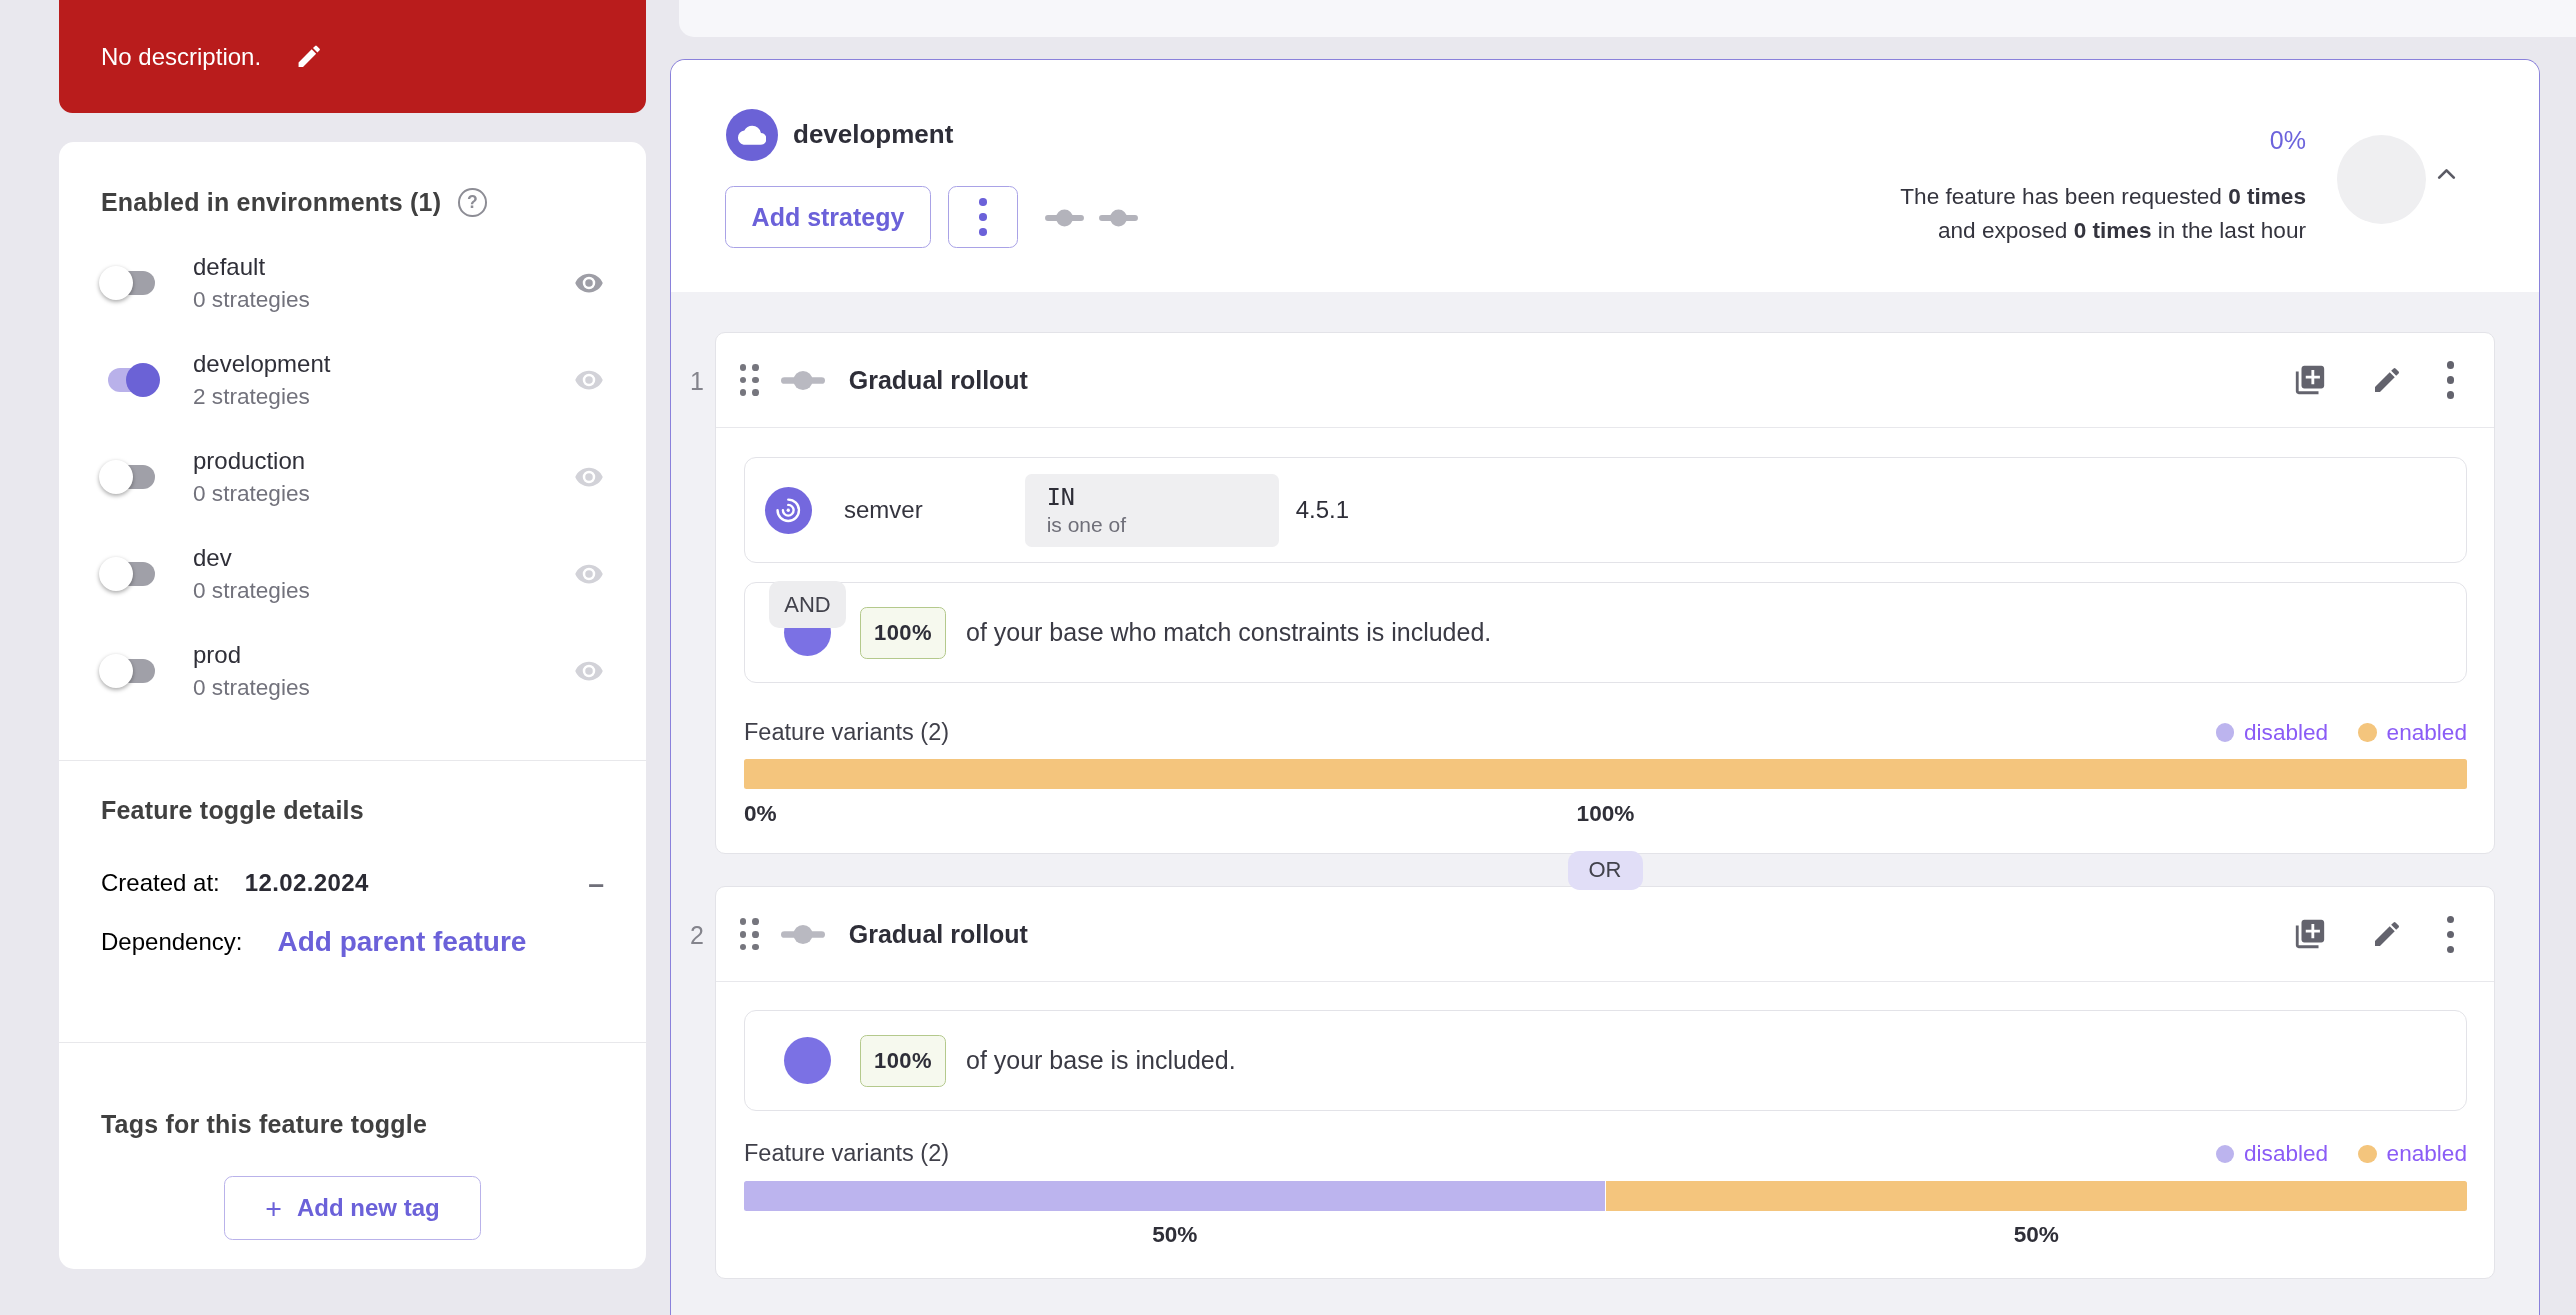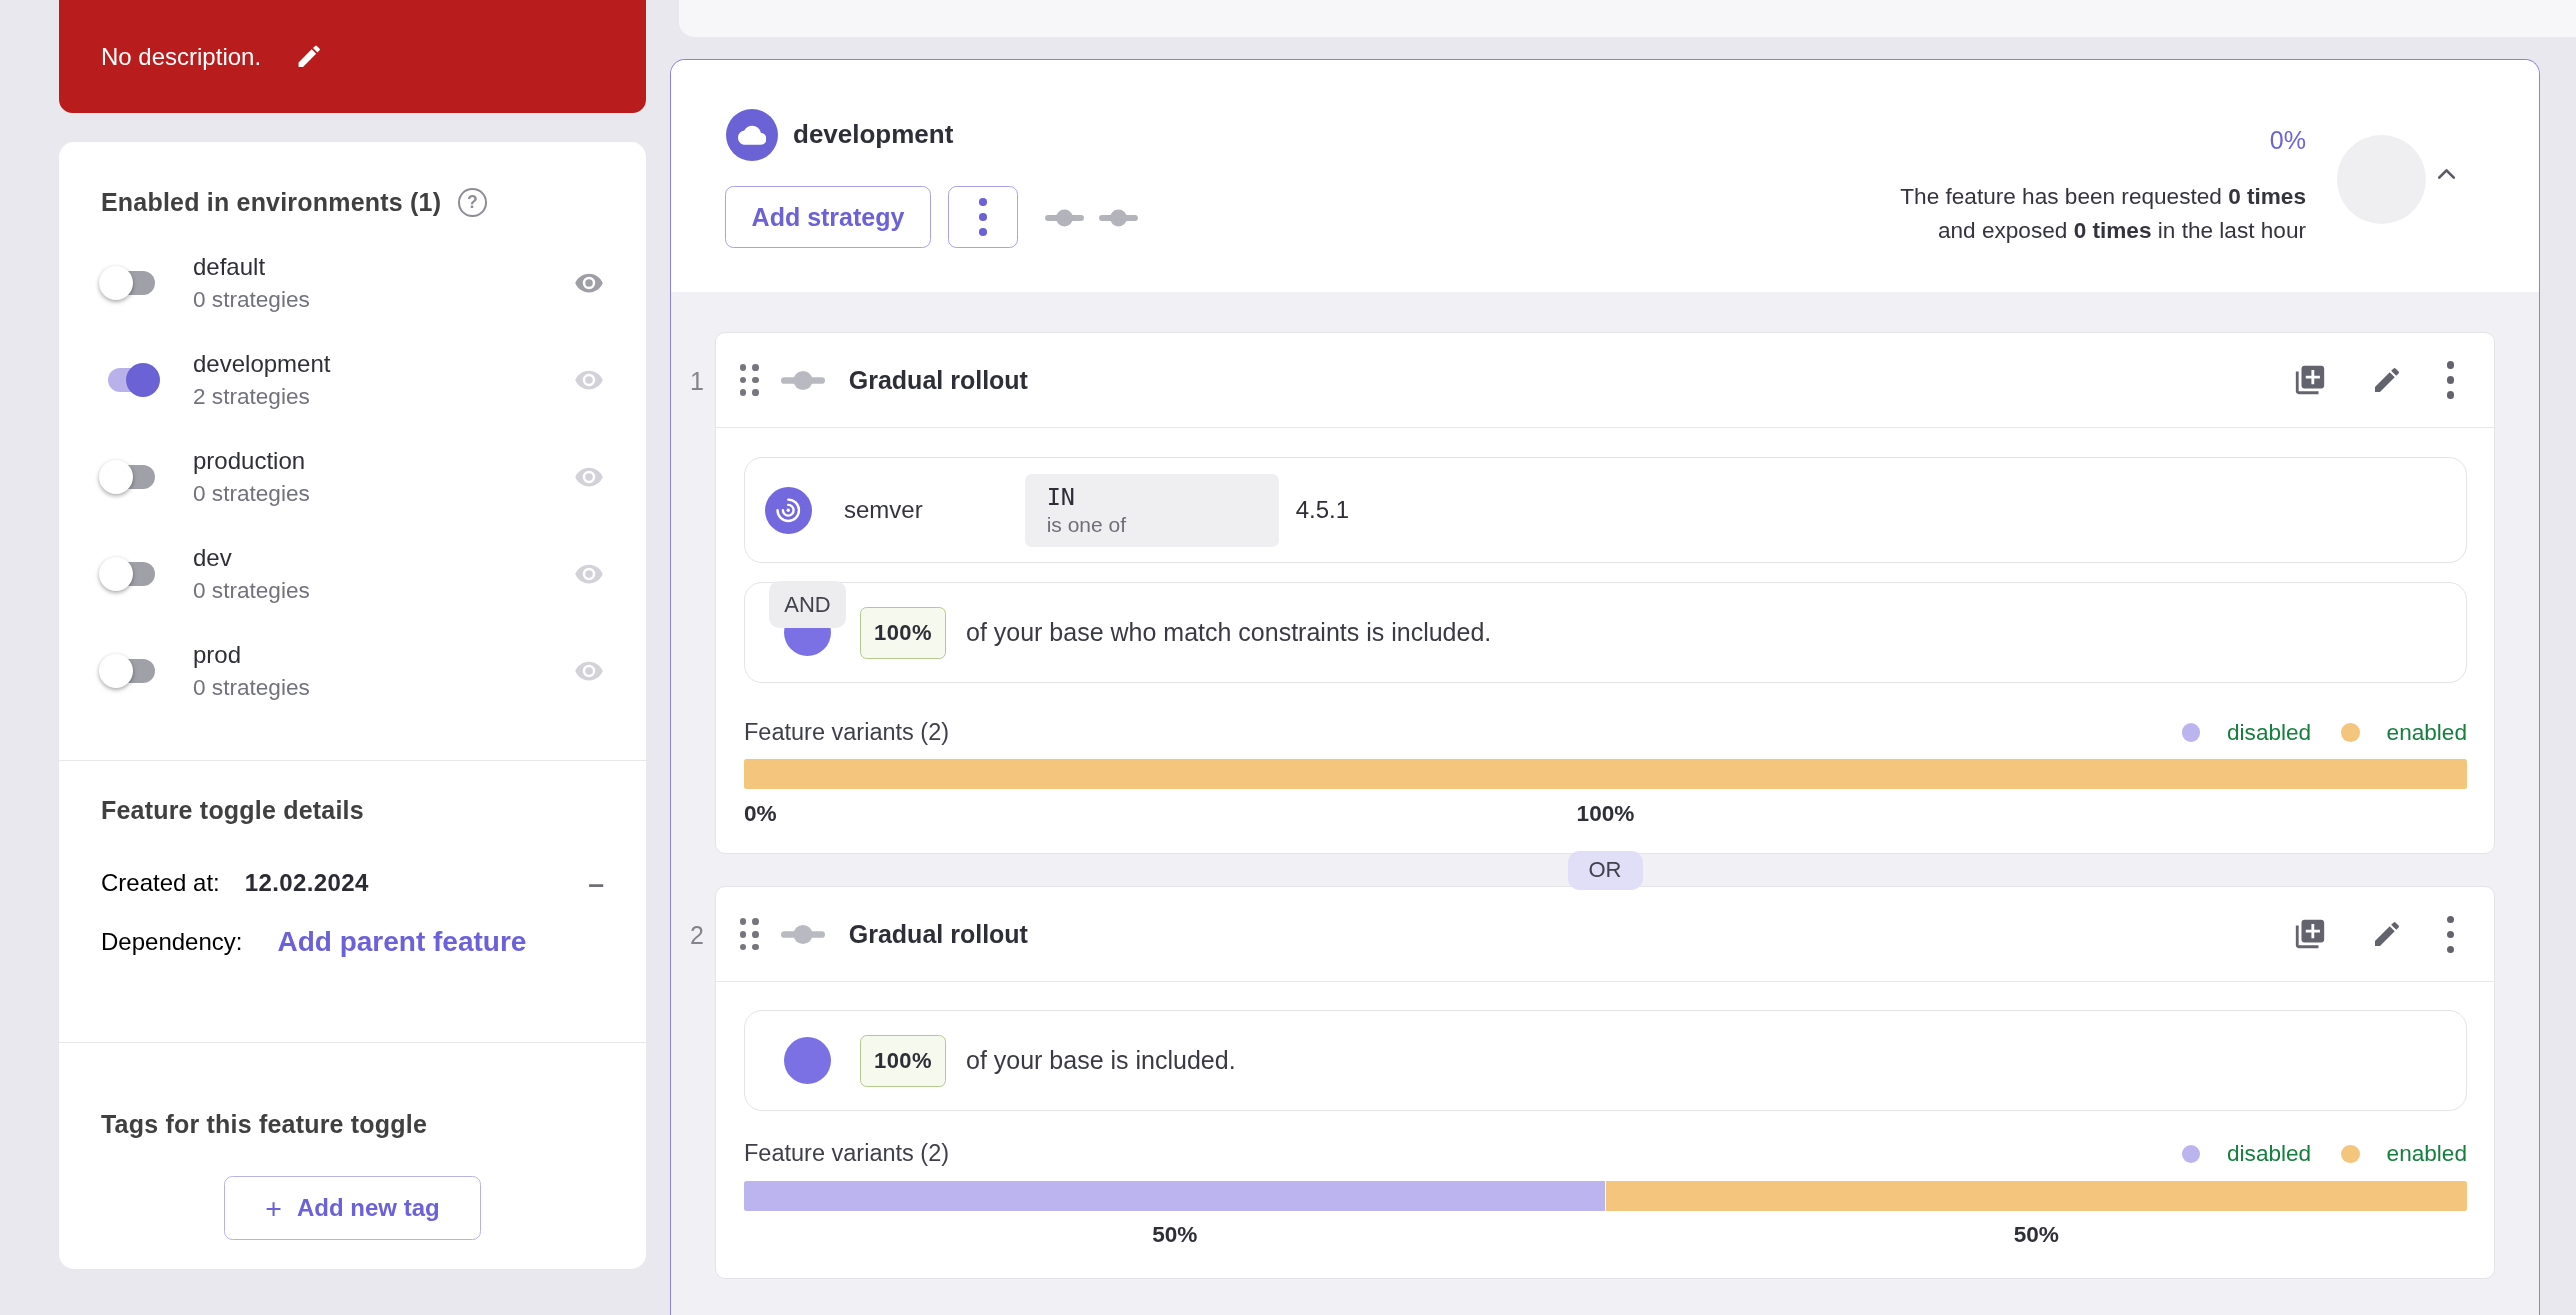--- a/index.html
+++ b/index.html
@@ -79,21 +79,21 @@
   .strategy-area{padding:40px 44px 0 44px;position:relative}
   .strategy-card{position:relative;background:#fff;border:0.8px solid #e3e3e8;border-radius:10px;box-sizing:border-box}
   .num{position:absolute;left:-26px;top:34px;font-size:25px;color:#84848c}
   .s-header{height:95px;display:flex;align-items:center;padding:0 40px 0 23.5px;border-bottom:0.8px solid #e8e8ec;box-sizing:border-box}
   .drag{display:grid;grid-template-columns:6.7px 6.7px;grid-gap:5.9px;cursor:grab}
   .drag i{width:6.7px;height:6.7px;border-radius:50%;background:#76767e}
   .rollout-glyph{margin-left:22px;color:#b9b9c1}
   .s-title{margin-left:24px;font-size:25px;font-weight:bold;color:#2e2e38}
   .s-actions{margin-left:auto;display:flex;align-items:center;gap:44px;color:#63636d}
   .card-body{position:relative;padding:0 27px 0 28px}
-  .cbox{border:0.8px solid #e3e3e8;border-radius:18px;display:flex;align-items:center;box-sizing:border-box;background:#fff}
+  .cbox{border:0.8px solid #e3e3e8;border-radius:12px;display:flex;align-items:center;box-sizing:border-box;background:#fff}
   .constraint-box{margin-top:29px;height:106px;padding:0 20px}
   .c-icon{width:47px;height:47px;border-radius:50%;background:#7468de;display:flex;align-items:center;justify-content:center;flex:0 0 auto}
   .c-name{margin-left:32px;font-size:24px;color:#34343e}
   .op-box{margin-left:102px;width:254px;height:73px;background:#efeff1;border-radius:6.7px;box-sizing:border-box;
     padding:8.4px 22px;display:flex;flex-direction:column;justify-content:center}
   .op-main{font-family:"DejaVu Sans Mono",monospace;font-size:23.5px;color:#2e2e38;line-height:28.5px}
   .op-sub{font-size:21px;color:#6f6f79;line-height:25px}
   .c-value{margin-left:17px;font-size:24px;color:#2e2e38}
   .and-chip{position:absolute;left:53px;top:124px;width:77px;height:47px;background:#ededef;border-radius:10px;
     display:flex;align-items:center;justify-content:center;font-size:22px;color:#42424c;z-index:2}
@@ -102,21 +102,21 @@
   .ro-box2{margin-top:28px}
   .ro-circle{width:47px;height:47px;border-radius:50%;background:#7b71e4;margin-left:19px;flex:0 0 auto}
   .pct-chip{margin-left:29px;height:52px;min-width:86px;background:#f6f9ee;border:1.7px solid #b4c98c;border-radius:6.7px;
     display:flex;align-items:center;justify-content:center;font-size:22px;font-weight:bold;color:#2e2e38;box-sizing:border-box;letter-spacing:0.4px}
   .ro-text{margin-left:20px;font-size:25px;color:#3a3a44}
   .variants-row{display:flex;align-items:center;justify-content:space-between}
   .vr-1{margin-top:36px}
   .vr-2{margin-top:29px}
   .v-label{font-size:23.5px;color:#3f3f49}
   .legend{display:flex;align-items:center;gap:30px}
-  .legend .item{display:flex;align-items:center;gap:27px;font-size:22.6px;color:#15803d}
+  .legend .item{display:flex;align-items:center;gap:10px;font-size:22.6px;color:#8b5cf6}
   .legend .dot{width:18.4px;height:18.4px;border-radius:50%}
   .vbar{margin-top:13.4px;height:30px;display:flex;gap:1.7px;border-radius:2.5px;overflow:hidden}
   .vbar .vseg{height:100%}
   .vbar-labels{position:relative;height:39px;margin-top:5px}
   .vbar-labels span{position:absolute;top:6.7px;transform:translateX(-50%);font-size:22.6px;font-weight:bold;color:#2f2f38;white-space:nowrap}
   .vbar-labels span.edge{transform:none}
   .card-1 .card-body{padding-bottom:20px}
   .card-2 .card-body{padding-bottom:23.5px}
   .or-row{height:32px;display:flex;align-items:center;justify-content:center;position:relative}
   .or-chip{width:75px;height:39px;background:#e1def7;border-radius:11.7px;display:flex;align-items:center;justify-content:center;

